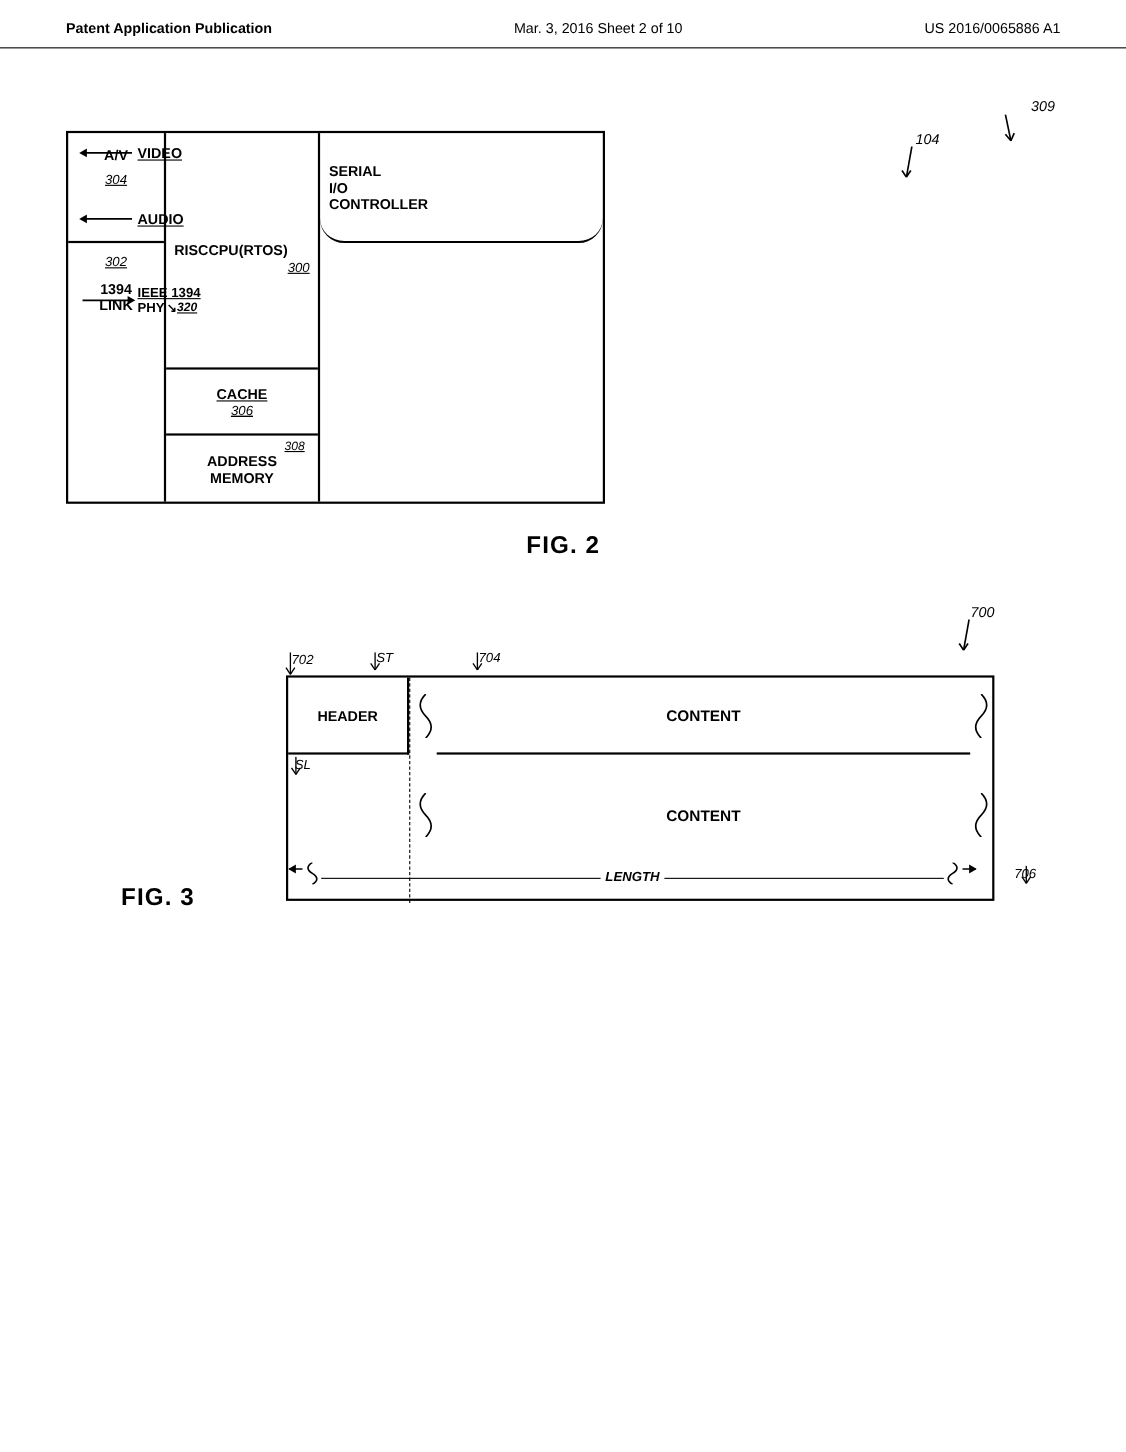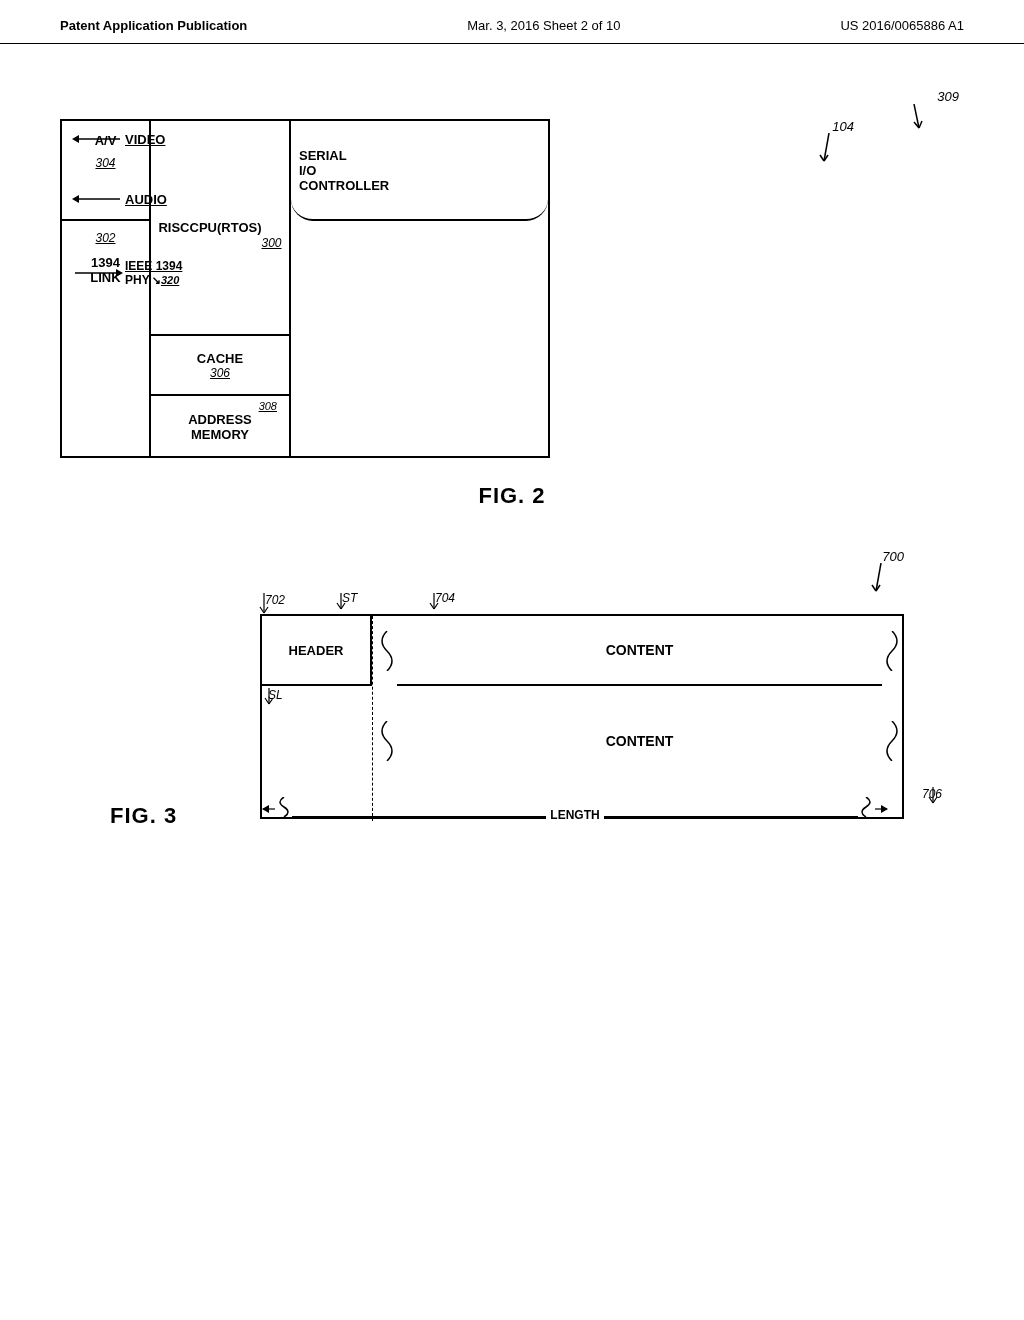--- a/index.html
+++ b/index.html
@@ -146,21 +146,21 @@
           </div>
         </div>
 
         <div style="display:flex; flex-direction:column; border-right:2px solid #000; width:140px;">
           <div style="border-bottom:2px solid #000; padding:8px 26px; min-height:215px; display:flex; flex-direction:row; align-items:center; justify-content:center;">
             <div class="block-label">RISC</div>
             <div class="block-label">CPU</div>
             <div class="block-label">(RTOS)</div>
             <div class="ref-num" style="margin-top:30px;">300</div>
           </div>
-          <div style="border-bottom:2px solid #000; padding:0; min-height:60px; display:flex; flex-direction:column; align-items:center; justify-content:center;">
+          <div style="border-bottom:2px solid #000; padding:0; min-height:60px; display:flex; flex-direction:column; align-items:center; justify-content:center;text-decoration:underline;">
             <div class="block-label">CACHE</div>
             <div class="ref-num">306</div>
           </div>
           <div style="padding:4px 8px 8px 8px; min-height:60px; display:flex; flex-direction:column; align-items:center; justify-content:flex-start;">
             <div style="font-style:italic; font-size:11px; text-decoration:underline; align-self:flex-end; margin-right:4px;">308</div>
             <div class="block-label">ADDRESS</div>
             <div class="block-label">MEMORY</div>
           </div>
         </div>
 
@@ -257,21 +257,21 @@
         </svg>
 
         <div style="position:absolute; bottom:16px; right:-40px; font-style:italic; font-size:12px;">706</div>
 
         <svg style="position:absolute; bottom:8px; right:-38px;" width="14" height="22">
           <line x1="7" y1="0" x2="7" y2="16" stroke="#000" stroke-width="1.2"></line>
           <line x1="7" y1="16" x2="3" y2="10" stroke="#000" stroke-width="1.2"></line>
           <line x1="7" y1="16" x2="11" y2="10" stroke="#000" stroke-width="1.2"></line>
         </svg>
 
-        <div style="position:absolute; bottom:0px; left:0; right:14px; display:flex; align-items:flex-end; height:35px;">
+        <div style="position:absolute; bottom:0px; left:0; right:14px; display:flex; align-items:flex-start; height:35px;font-style:italic;">
 
           <svg width="14" height="16">
             <line x1="13" y1="8" x2="1" y2="8" stroke="#000" stroke-width="1.2"></line>
             <polygon points="0,8 7,4 7,12" fill="#000"></polygon>
           </svg>
 
           <svg width="16" height="20" style="margin-top:2px;">
             <path d="M8,0 Q0,5 8,10 Q16,15 8,20" fill="none" stroke="#000" stroke-width="1.5"></path>
           </svg>
 

